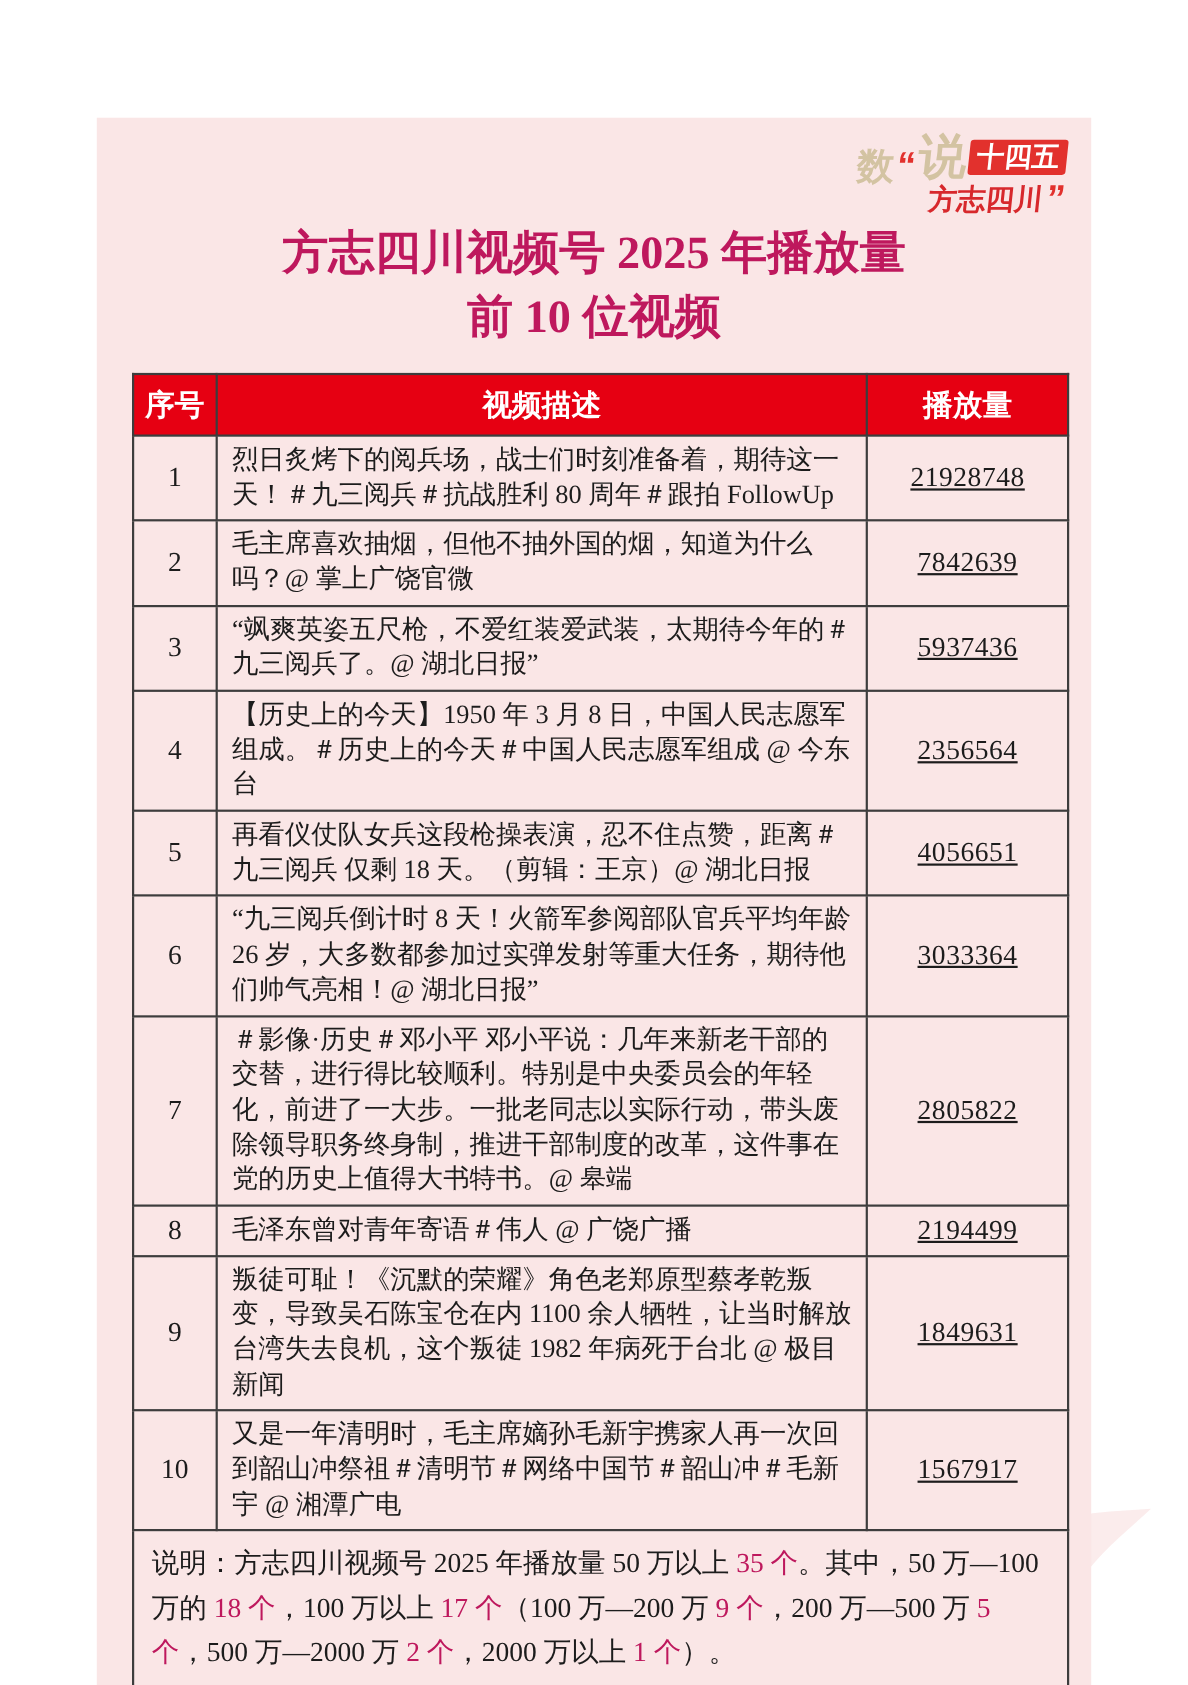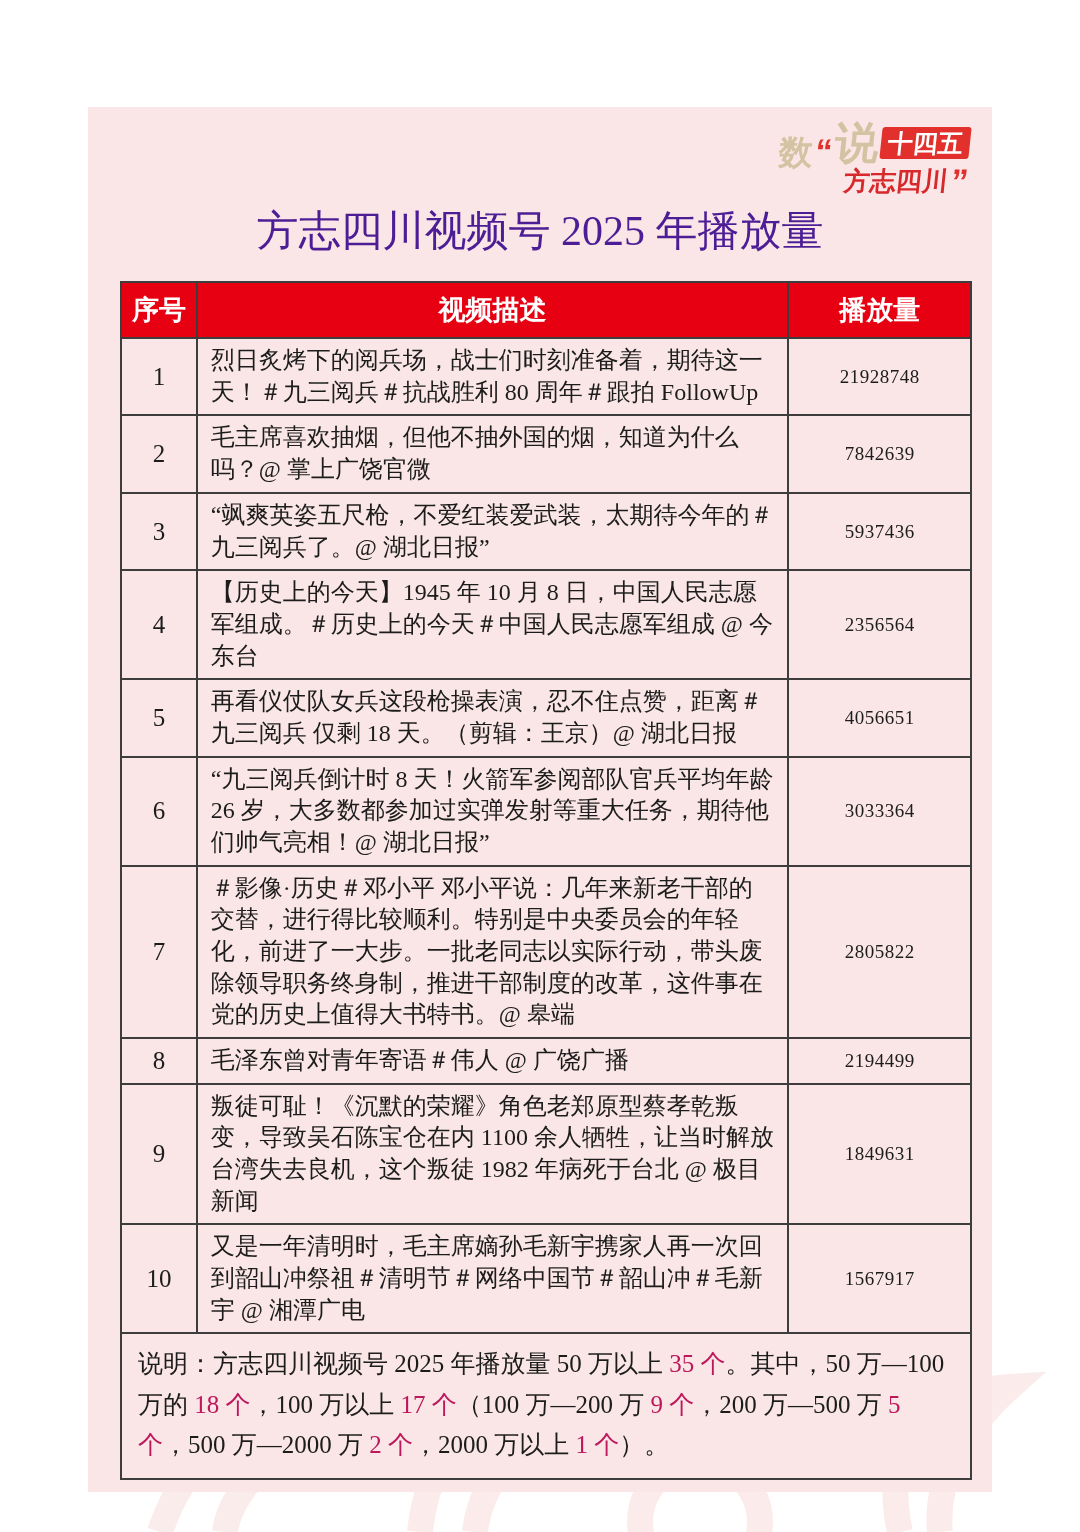--- a/index.html
+++ b/index.html
@@ -35,22 +35,22 @@
     font-size:25px; padding:4px 7px 3px; border-radius:3px;
     transform:translateY(-6px);
   }
   .logo-bottom { display:flex; align-items:flex-start; gap:3px; margin-top:3px; transform:skewX(-6deg); padding-right:2px; }
   .lg-brand { color:#d7282c; font-family:"Liberation Sans",sans-serif; font-weight:bold; font-size:26px; }
 
   
   .title {
     margin-top:8px;
     text-align:center;
-    color:#4c1d95;
-    font-weight:normal;
+    color:#be185d;
+    font-weight:bold;
     font-size:42px;
     line-height:1.38;
   }
 
   
   table.rank {
     border-collapse:collapse;
     margin:20px 20px 0 32px;
     width:852px;
     background:#fae6e6;
@@ -60,21 +60,21 @@
     background:#e60012; color:#ffffff;
     font-family:"Liberation Sans",sans-serif;
     font-weight:bold; font-size:27px;
     padding:9px 4px;
   }
   col.c-no    { width:76px; }
   col.c-desc  { width:593px; }
   col.c-views { width:183px; }
   td.no    { text-align:center; font-size:25px; }
   td.desc  { font-size:24px; line-height:1.32; padding:6px 13px; text-align:left;font-family:Liberation Serif, serif; }
-  td.views { text-align:center; font-size:19px; letter-spacing:.5px; }
+  td.views { text-align:center; font-size:25px; letter-spacing:.5px;text-decoration:underline; }
 
   
   td.note-cell {
     font-size:25px; line-height:1.62;
     padding:10px 16px 12px;
     text-align:left;
   }
   .rd { color:#be185d;font-family:Liberation Serif, serif; }
 </style>
 </head>
@@ -101,20 +101,21 @@
         <span class="lg-badge">十四五</span>
       </div>
       <div class="logo-bottom">
         <span class="lg-brand">方志四川</span>
         <span class="lg-quote-close">”</span>
       </div>
     </div>
 
     <h1 class="title">
       <span>方志四川视频号 2025 年播放量</span><br>
+      <span>前 10 位视频</span>
     </h1>
 
     <table class="rank">
       <colgroup>
           <col class="c-no">
           <col class="c-desc">
           <col class="c-views">
         </colgroup>
       <thead>
         <tr>
@@ -134,21 +135,21 @@
           <td class="desc">毛主席喜欢抽烟，但他不抽外国的烟，知道为什么吗？@ 掌上广饶官微</td>
           <td class="views">7842639</td>
         </tr>
         <tr>
           <td class="no">3</td>
           <td class="desc">“飒爽英姿五尺枪，不爱红装爱武装，太期待今年的＃九三阅兵了。@ 湖北日报”</td>
           <td class="views">5937436</td>
         </tr>
         <tr>
           <td class="no">4</td>
-          <td class="desc">【历史上的今天】1945 年 10 月 8 日，中国人民志愿军组成。＃历史上的今天＃中国人民志愿军组成 @ 今东台</td>
+          <td class="desc">【历史上的今天】1950 年 3 月 8 日，中国人民志愿军组成。＃历史上的今天＃中国人民志愿军组成 @ 今东台</td>
           <td class="views">2356564</td>
         </tr>
         <tr>
           <td class="no">5</td>
           <td class="desc">再看仪仗队女兵这段枪操表演，忍不住点赞，距离＃九三阅兵 仅剩 18 天。（剪辑：王京）@ 湖北日报</td>
           <td class="views">4056651</td>
         </tr>
         <tr>
           <td class="no">6</td>
           <td class="desc">“九三阅兵倒计时 8 天！火箭军参阅部队官兵平均年龄 26 岁，大多数都参加过实弹发射等重大任务，期待他们帅气亮相！@ 湖北日报”</td>

